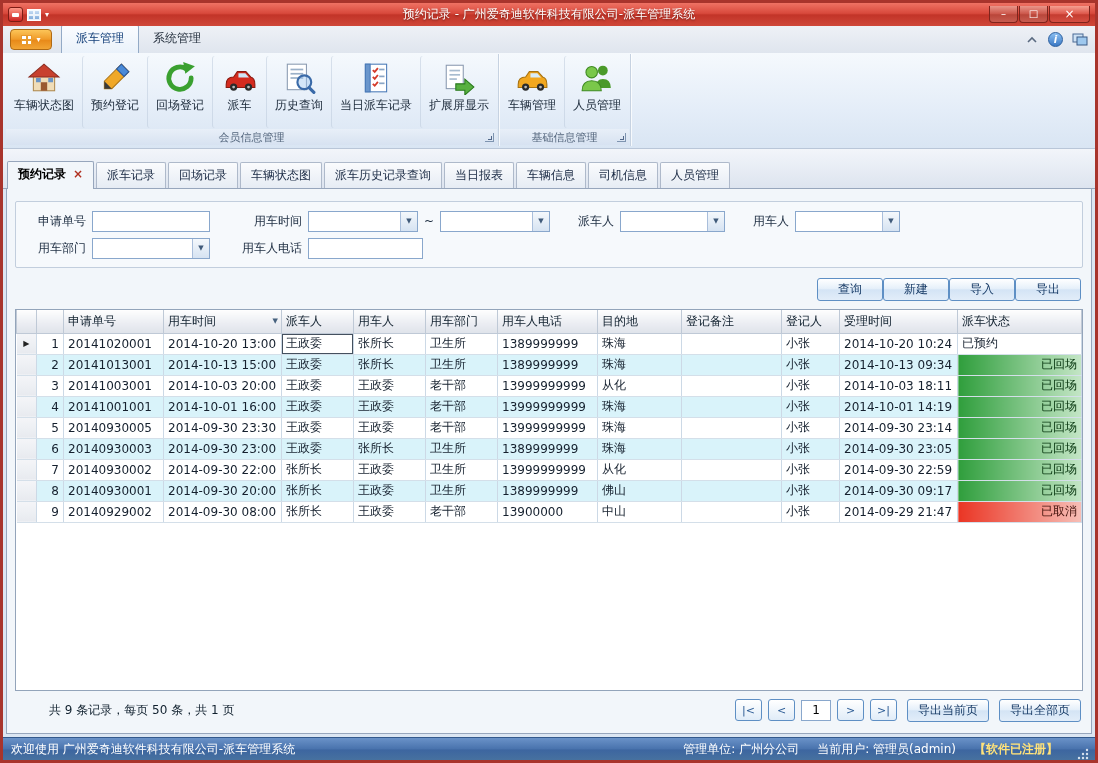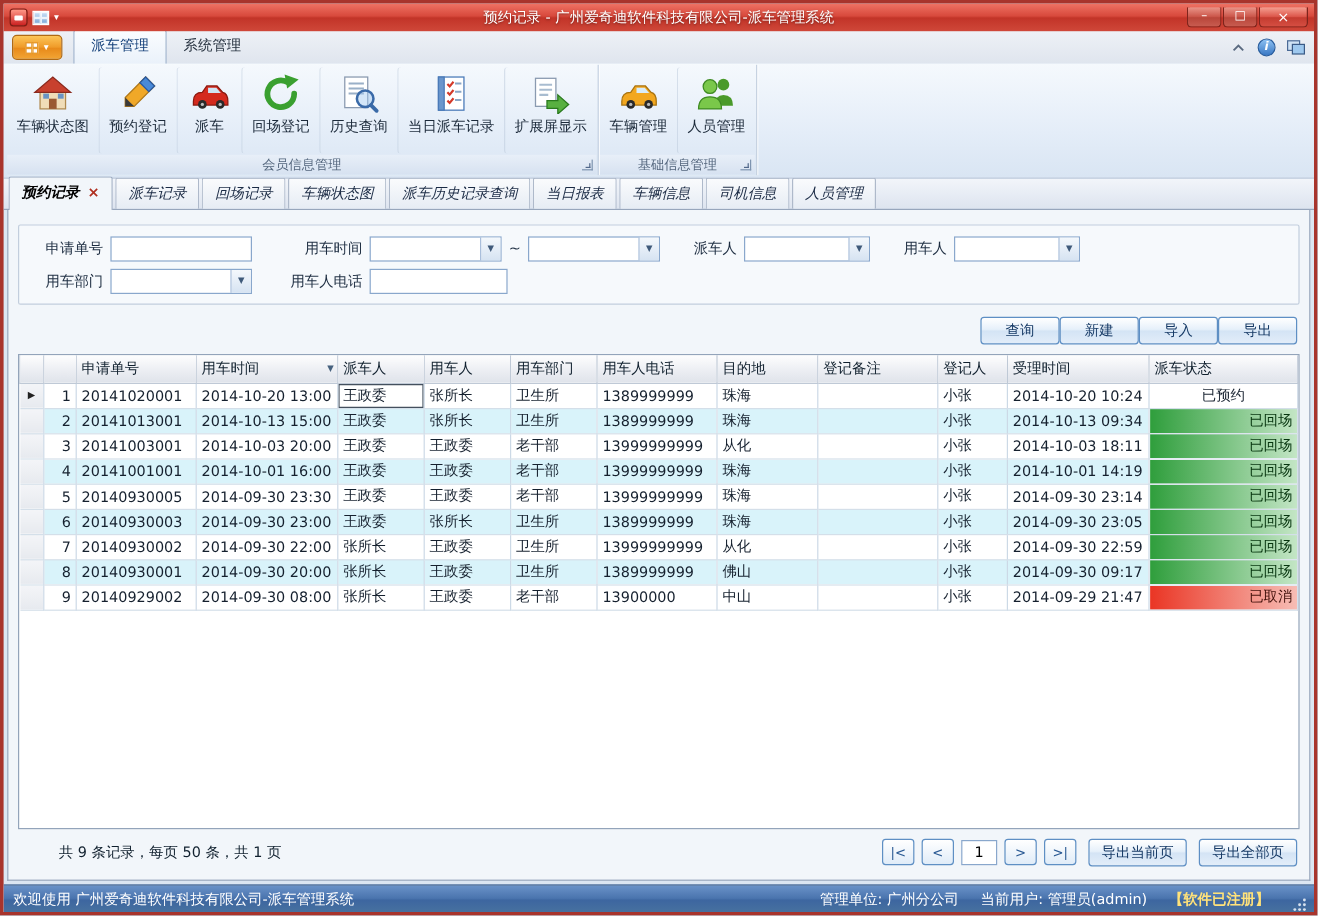--- a/index.html
+++ b/index.html
@@ -42,21 +42,21 @@
 .rbtn + .rbtn { border-left:1px solid rgba(185,200,218,.5); }
 .ricon { width:34px; height:34px; display:block; }
 .ricon svg { width:100%; height:100%; display:block; }
 .rlabel { margin-top:2px; white-space:nowrap; color:#1c2a3a; }
 .rgroup-label { height:16px; margin:1px; display:flex; align-items:center; justify-content:center; font-size:11px; color:#54667d; background:linear-gradient(#e8eff8,#d7e2f1); position:relative; }
 .launcher { position:absolute; right:3px; bottom:3px; width:9px; height:9px; border-right:1px solid #7e94b0; border-bottom:1px solid #7e94b0; }
 .launcher i { position:absolute; right:1px; bottom:1px; width:4px; height:4px; border-right:1px solid #52688a; border-bottom:1px solid #52688a; }
 .ribbon-fill { flex:1; }
 
 
-.doctabs { height:26px; flex:0 0 auto; display:flex; align-items:flex-end; background:linear-gradient(#f2f5fa,#dde4ef); padding:3px 4px 0; border-bottom:1px solid #97a6bc;font-style:italic; }
+.doctabs { height:40px; flex:0 0 auto; display:flex; align-items:flex-end; background:linear-gradient(#f2f5fa,#dde4ef); padding:3px 4px 0; border-bottom:1px solid #97a6bc; }
 .dtab { padding:4px 10px; margin-right:2px; border:1px solid #aeb9ca; border-bottom:none; border-radius:2px 2px 0 0; background:linear-gradient(#fafbfd,#e6ecf4); color:#1a2a44; white-space:nowrap; }
 .dtab.active { background:#f2f6fa; color:#000; font-weight:bold; border-color:#97a6bc; margin-bottom:-1px; padding-bottom:6px; }
 .dtab .close-x { color:#b03020; margin-left:7px; font-weight:bold; }
 
 
 .page { flex:1; min-height:0; background:#f2f6fa; border-left:1px solid #97a6bc; border-right:1px solid #97a6bc; border-bottom:1px solid #97a6bc; margin:0 3px 3px; padding:12px 8px 8px; display:flex; flex-direction:column; }
 
 
 .filter-box { flex:0 0 auto; border:1px solid #c2cedd; background:#f6f9fc; border-radius:2px; padding:7px 10px; }
 .frow { display:flex; align-items:center; height:24px; }
@@ -79,21 +79,21 @@
 
 
 .grid-wrap { flex:1; min-height:0; border:1px solid #93a4ba; background:#fff; overflow:hidden; }
 table.grid { width:100%; border-collapse:collapse; table-layout:fixed; }
 .grid th { height:23px; background:linear-gradient(#fefefe,#ecEEf3 55%,#dfe3ea); background:linear-gradient(#fefefe,#eceef3 55%,#dfe3ea); border:1px solid #bfc9d6; border-top:none; font-weight:normal; text-align:left; padding:0 4px; position:relative; white-space:nowrap; overflow:hidden; color:#10202e; }
 .grid td { height:21px; border-right:1px solid #ccd9e6; border-bottom:1px solid #d4dfe9; padding:0 4px; white-space:nowrap; overflow:hidden; background:#fff; }
 tr.alt td { background:#d9f3fa; }
 td.c-ind { background:linear-gradient(#f4f5f8,#e7eaef) !important; text-align:center; font-size:8px; color:#222; padding:0; }
 td.c-num { text-align:right; }
 .sort-arrow { position:absolute; right:3px; top:50%; transform:translateY(-50%); font-size:7px; color:#46617e; }
-.st-booked { text-align:center; }
+.st-booked { text-align:left; }
 .st-returned { background:linear-gradient(to right,#2f9e3c,#c4e6c6) !important; text-align:right; color:#06340e; }
 .st-cancelled { background:linear-gradient(to right,#ea3524,#f7beb6) !important; text-align:right; color:#40100a; }
 .focus-cell { box-shadow:inset 0 0 0 1px #44505e; }
 
 
 .page-footer { flex:0 0 auto; display:flex; align-items:center; margin:7px 2px 3px; height:24px; }
 .summary { margin-left:32px; color:#10202e; }
 .pager { margin-left:auto; display:flex; align-items:center; gap:6px; }
 .pbtn { width:27px; height:22px; border:1px solid #5e8fc4; border-radius:3px; background:linear-gradient(#ffffff,#e0ecf8); color:#2a5a94; display:flex; align-items:center; justify-content:center; font-size:11px; }
 .page-input { width:30px; height:21px; border:1px solid #89a7cc; text-align:center; font:inherit; }
@@ -177,38 +177,38 @@
                 <path d="M22 3 L29 10 L13 26 L6 26 L6 19 Z" fill="#f0a828" stroke="#b07818"></path>
                 <path d="M22 3 L29 10 L24.5 14.5 L17.5 7.5 Z" fill="#4a8ad8" stroke="#2a5aa0"></path>
                 <path d="M6 19 L6 26 L13 26 L9.5 22.5 Z" fill="#3a3a3a"></path>
               </svg>
             </span>
           <span class="rlabel">预约登记</span>
         </div>
         <div class="rbtn">
           <span class="ricon">
               <svg viewBox="0 0 32 32">
+                <path d="M26.5 16 a10.5 10.5 0 1 1 -4.5 -8.5" stroke="#3aa030" stroke-width="4.5" fill="none" stroke-linecap="round"></path>
+                <polygon points="19,1 30,5 21,12" fill="#3aa030"></polygon>
+              </svg>
+            </span>
+          <span class="rlabel">回场登记</span>
+        </div>
+        <div class="rbtn">
+          <span class="ricon">
+              <svg viewBox="0 0 32 32">
                 <path d="M3 22 q0 -7 7 -7 l3.5 -5 h8 l4.5 5 q4 1 4 7 v3 h-27 z" fill="#d42a1e" stroke="#8a1a10"></path>
                 <path d="M14.5 11.5 h6.5 l3.5 4 h-10 z" fill="#cfe4f4"></path>
                 <circle cx="10" cy="24.5" r="3.4" fill="#2a2a2a"></circle>
                 <circle cx="24" cy="24.5" r="3.4" fill="#2a2a2a"></circle>
                 <circle cx="10" cy="24.5" r="1.3" fill="#bbb"></circle>
                 <circle cx="24" cy="24.5" r="1.3" fill="#bbb"></circle>
               </svg>
             </span>
           <span class="rlabel">派车</span>
-        </div>
-        <div class="rbtn">
-          <span class="ricon">
-              <svg viewBox="0 0 32 32">
-                <path d="M26.5 16 a10.5 10.5 0 1 1 -4.5 -8.5" stroke="#3aa030" stroke-width="4.5" fill="none" stroke-linecap="round"></path>
-                <polygon points="19,1 30,5 21,12" fill="#3aa030"></polygon>
-              </svg>
-            </span>
-          <span class="rlabel">回场登记</span>
         </div>
         <div class="rbtn">
           <span class="ricon">
               <svg viewBox="0 0 32 32">
                 <rect x="5" y="3" width="18" height="24" fill="#fff" stroke="#8a9ab0"></rect>
                 <line x1="8" y1="8" x2="20" y2="8" stroke="#9ab0c8" stroke-width="1.6"></line>
                 <line x1="8" y1="12" x2="20" y2="12" stroke="#9ab0c8" stroke-width="1.6"></line>
                 <line x1="8" y1="16" x2="20" y2="16" stroke="#9ab0c8" stroke-width="1.6"></line>
                 <circle cx="21" cy="20" r="6.5" fill="rgba(160,200,240,.45)" stroke="#3a6aa8" stroke-width="2"></circle>
                 <line x1="25.5" y1="25" x2="30" y2="29.5" stroke="#3a6aa8" stroke-width="3" stroke-linecap="round"></line>

